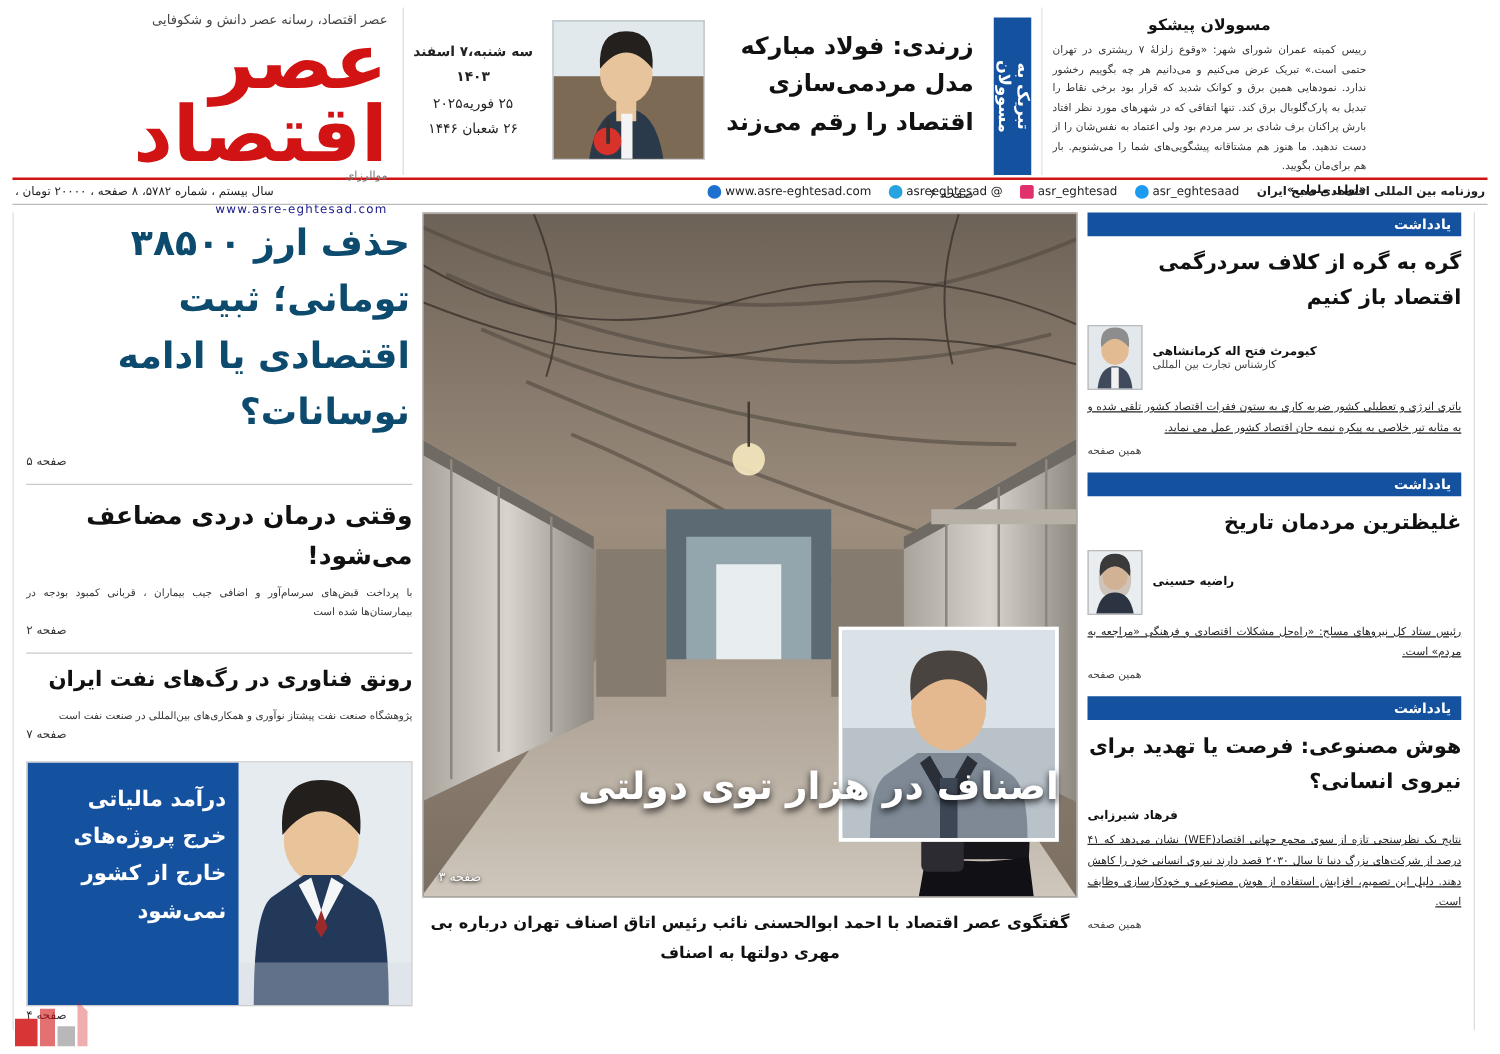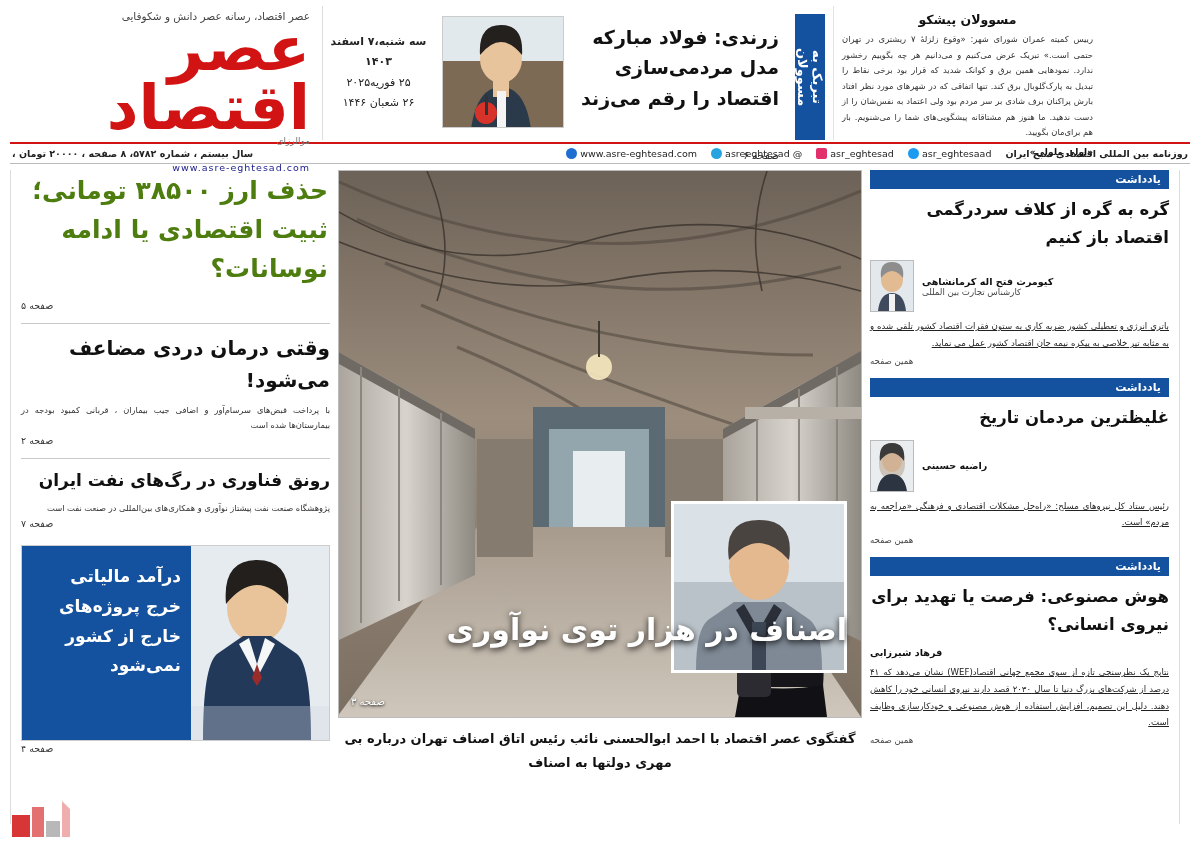--- a/index.html
+++ b/index.html
@@ -52,35 +52,35 @@
   .brief h3 { font-size: 12.5px; font-weight: bold; margin-bottom: 5px; text-align: center; }
   .brief p { font-size: 8.4px; line-height: 1.85; color: #333; text-align: justify; direction: rtl; }
   .brief .sig { font-size: 9px; font-weight: bold; margin-top: 6px; }
 
   
   .infobar {
     display: flex; flex-direction: row-reverse; align-items: center; justify-content: space-between;
     border-top: 2px solid #d11313; border-bottom: 1px solid #bbb;
     margin: 2px 10px 0 10px; padding: 4px 2px; font-size: 9.5px; color: #222;
   }
-  .infobar .right { font-weight: bold; }
+  .infobar .right { font-weight: normal; }
   .socials { display: flex; flex-direction: row-reverse; gap: 14px; align-items: center; }
   .socials span { display: flex; flex-direction: row-reverse; align-items: center; gap: 3px; }
   .sicon { width: 11px; height: 11px; border-radius: 2px; display: inline-block; }
 
   
   .content { display: flex; flex-direction: row-reverse; gap: 0; padding: 6px 10px 0 10px; height: 660px; }
 
   .col-right { width: 320px; padding-left: 10px; border-left: 1px solid #ddd; }
   .col-mid  { width: 540px; padding: 0 8px; }
   .col-left { width: 310px; padding-right: 10px; border-right: 1px solid #ddd; }
 
   
   .main-head {
-    font-size: 25px; font-weight: bold; line-height: 1.55; text-align: right; color: #4d7c0f;
+    font-size: 29px; font-weight: bold; line-height: 1.55; text-align: right; color: #0c4a6e;
     padding: 2px 2px 10px 2px;
   }
   .pglabel { font-size: 9.5px; color: #333; text-align: left; direction: ltr; padding: 2px 0 6px 0; }
   .rule { border-top: 1px solid #c9c9c9; margin: 6px 0 8px 0; }
   .sec-head { font-size: 20px; font-weight: bold; line-height: 1.6; text-align: right; }
   .sec-desc { font-size: 8.3px; line-height: 1.8; color: #333; text-align: justify; direction: rtl; margin-top: 7px; }
   .sec-head2 { font-size: 17px; font-weight: bold; line-height: 1.6; text-align: right; }
 
   .promo {
     margin-top: 10px; height: 196px; border: 1px solid #ccc; background: #f3f4f6;
@@ -304,21 +304,21 @@
             <rect width="170" height="166" fill="#cdd6dd"></rect>
             <rect x="0" y="0" width="170" height="78" fill="#dbe2e7"></rect>
             <rect x="0" y="78" width="170" height="88" fill="#b9c2c9"></rect>
             <ellipse cx="85" cy="62" rx="30" ry="34" fill="#e4b98f"></ellipse>
             <path d="M55 56 q30 -34 60 0 q6 -40 -30 -40 q-36 0 -30 40z" fill="#4a4440"></path>
             <path d="M60 98 h50 l26 18 q12 10 12 50 H22 q0 -40 12 -50z" fill="#7e8995"></path>
             <path d="M70 100 l15 26 l15 -26 l8 6 l-23 40 l-23 -40z" fill="#2a2f38"></path>
             <rect x="78" y="118" width="14" height="48" fill="#3d4654"></rect>
           </svg>
         </div>
-        <div class="hero-title">اصناف در هزار توی نوآوری</div>
+        <div class="hero-title">اصناف در هزار توی دولتی</div>
         <div class="hero-page">صفحه ۳</div>
       </div>
       <div class="hero-cap">گفتگوی عصر اقتصاد با احمد ابوالحسنی نائب رئیس اتاق اصناف تهران درباره بی مهری دولتها به اصناف</div>
     </div>
 
     <div class="col-left">
 
       <div class="note-block">
         <div class="note-bar">یادداشت</div>
         <div class="note-title">گره به گره از کلاف سردرگمی اقتصاد باز کنیم</div>

